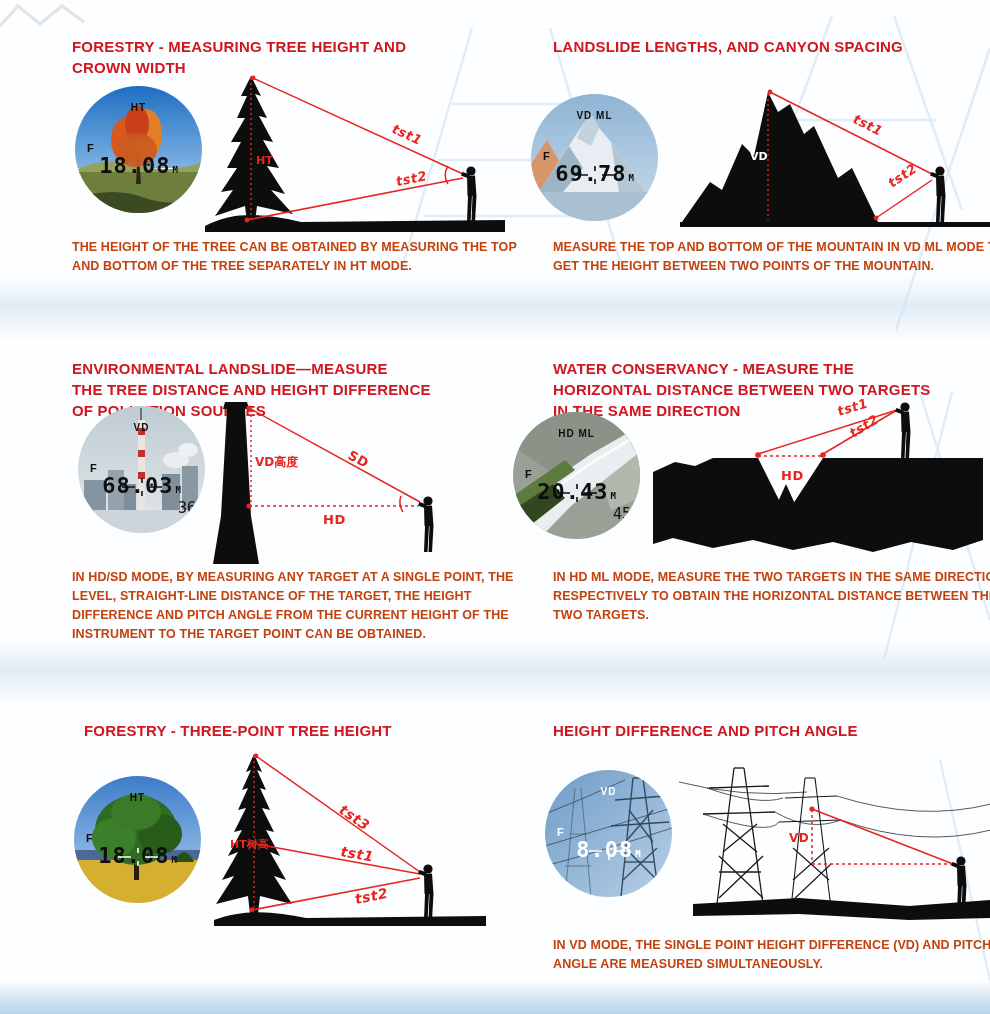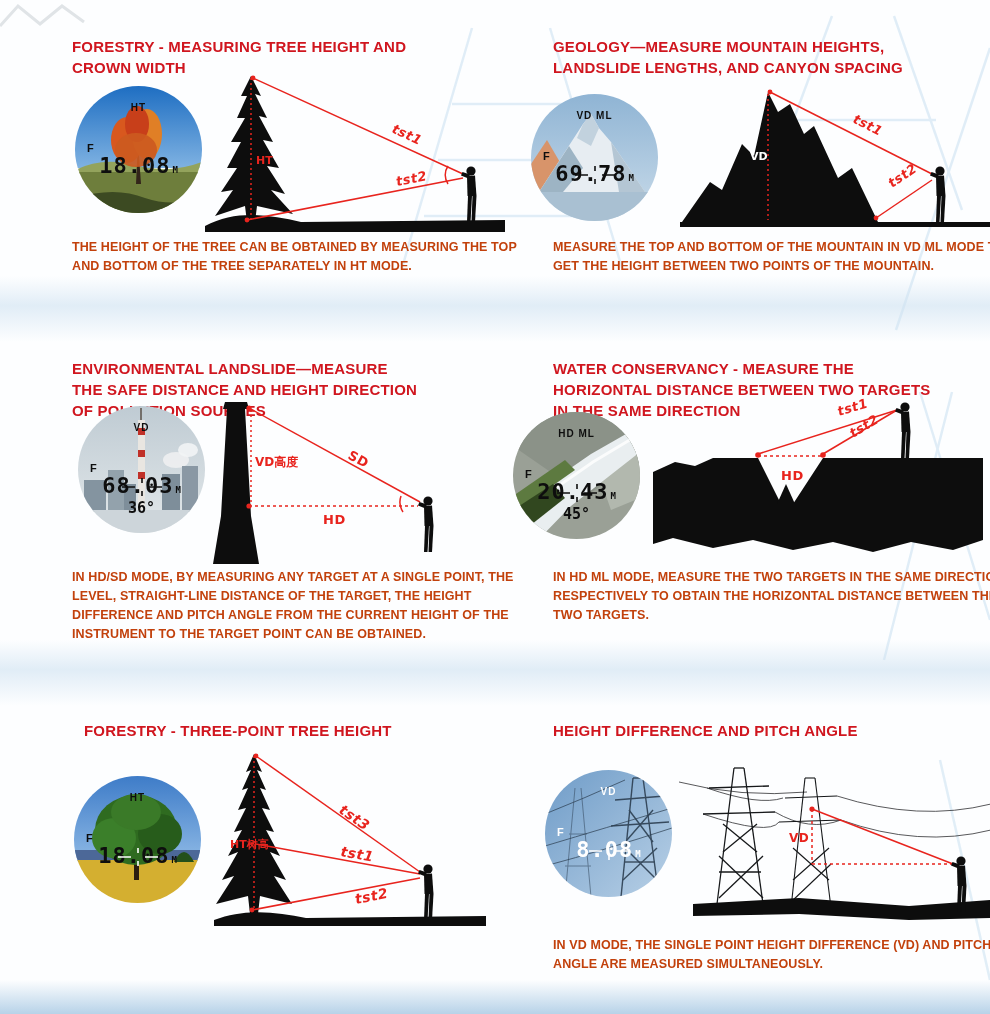--- a/index.html
+++ b/index.html
@@ -37,22 +37,22 @@
   .vf-overlay{position:absolute;inset:0;color:#0e0e0e;}
   .vf-light{color:#fff;}
   .vf-mode{position:absolute;top:16px;left:0;right:0;text-align:center;font-size:10px;
         font-weight:bold;letter-spacing:1px;}
   .vf-reading{position:absolute;top:27px;left:0;right:0;text-align:center;
         font-family:"DejaVu Sans Mono",monospace;font-size:22px;font-weight:bold;letter-spacing:1px;margin-top:40px;}
   .vf-unit{font-size:9px;font-weight:bold;margin-left:2px;letter-spacing:0;}
   .vf-flag{position:absolute;left:12px;top:56px;font-size:11px;font-weight:bold;}
   .vf-crosshair{position:absolute;top:72px;left:50%;transform:translateX(-50%);}
   .ch-white{color:#fff;}
-  .vf-angle{position:absolute;top:93px;left:0;right:0;text-align:center;
-        font-family:"DejaVu Sans Mono",monospace;font-size:15px;font-weight:bold;}
+  .vf-angle{position:absolute;top:93px;left:0;right:0;text-align:right;
+        font-family:"DejaVu Sans Mono",monospace;font-size:15px;font-weight:normal;}
   .illustration{position:absolute;}
   #p1 .illustration{left:133px;top:50px}
   #p2 .illustration{left:127px;top:58px}
   #p3 .illustration{left:123px;top:50px}
   #p4 .illustration{left:100px;top:46px}
   #p5 .illustration{left:112px;top:44px}
   #p6 .illustration{left:126px;top:44px}
   .dlabel{font:italic bold 13px "DejaVu Sans",sans-serif;fill:#e8241e;letter-spacing:.5px;}
   .hlabel{font:bold 11px "DejaVu Sans",sans-serif;fill:#e8241e;}
   .wlabel{font:bold 11px "DejaVu Sans",sans-serif;fill:#ffffff;}
@@ -144,21 +144,20 @@
       <use href="#person" transform="translate(256,92)"></use>
     </svg>
     <div class="panel-desc">
       <div>THE HEIGHT OF THE TREE CAN BE OBTAINED BY MEASURING THE TOP</div>
       <div>AND BOTTOM OF THE TREE SEPARATELY IN HT MODE.</div>
     </div>
   </section>
 
   <section class="panel" id="p2">
     <h2 class="panel-title">
-      <div>GEOLOGY—MEASURE MOUNTAIN HEIGHTS,</div>
       <div>LANDSLIDE LENGTHS, AND CANYON SPACING</div>
     </h2>
     <div class="viewfinder">
       <svg class="vf-scene" viewBox="0 0 127 127">
         <defs>
             <linearGradient id="sky2" x1="0" y1="0" x2="0" y2="1">
           <stop offset="0" stop-color="#8fb4d4"></stop>
               <stop offset="1" stop-color="#cadcea"></stop>
             </linearGradient>
           </defs>
@@ -201,21 +200,21 @@
     </svg>
     <div class="panel-desc">
       <div>MEASURE THE TOP AND BOTTOM OF THE MOUNTAIN IN VD ML MODE TO</div>
       <div>GET THE HEIGHT BETWEEN TWO POINTS OF THE MOUNTAIN.</div>
     </div>
   </section>
 
   <section class="panel" id="p3">
     <h2 class="panel-title">
       <div>ENVIRONMENTAL LANDSLIDE—MEASURE</div>
-      <div>THE SAFE DISTANCE AND HEIGHT DIRECTION</div>
+      <div>THE TREE DISTANCE AND HEIGHT DIFFERENCE</div>
       <div>OF POLLUTION SOURCES</div>
     </h2>
     <div class="viewfinder">
       <svg class="vf-scene" viewBox="0 0 127 127">
         <defs>
             <linearGradient id="sky3" x1="0" y1="0" x2="0" y2="1">
           <stop offset="0" stop-color="#bfcbd3"></stop>
               <stop offset="1" stop-color="#e3e8ea"></stop>
             </linearGradient>
           </defs>

